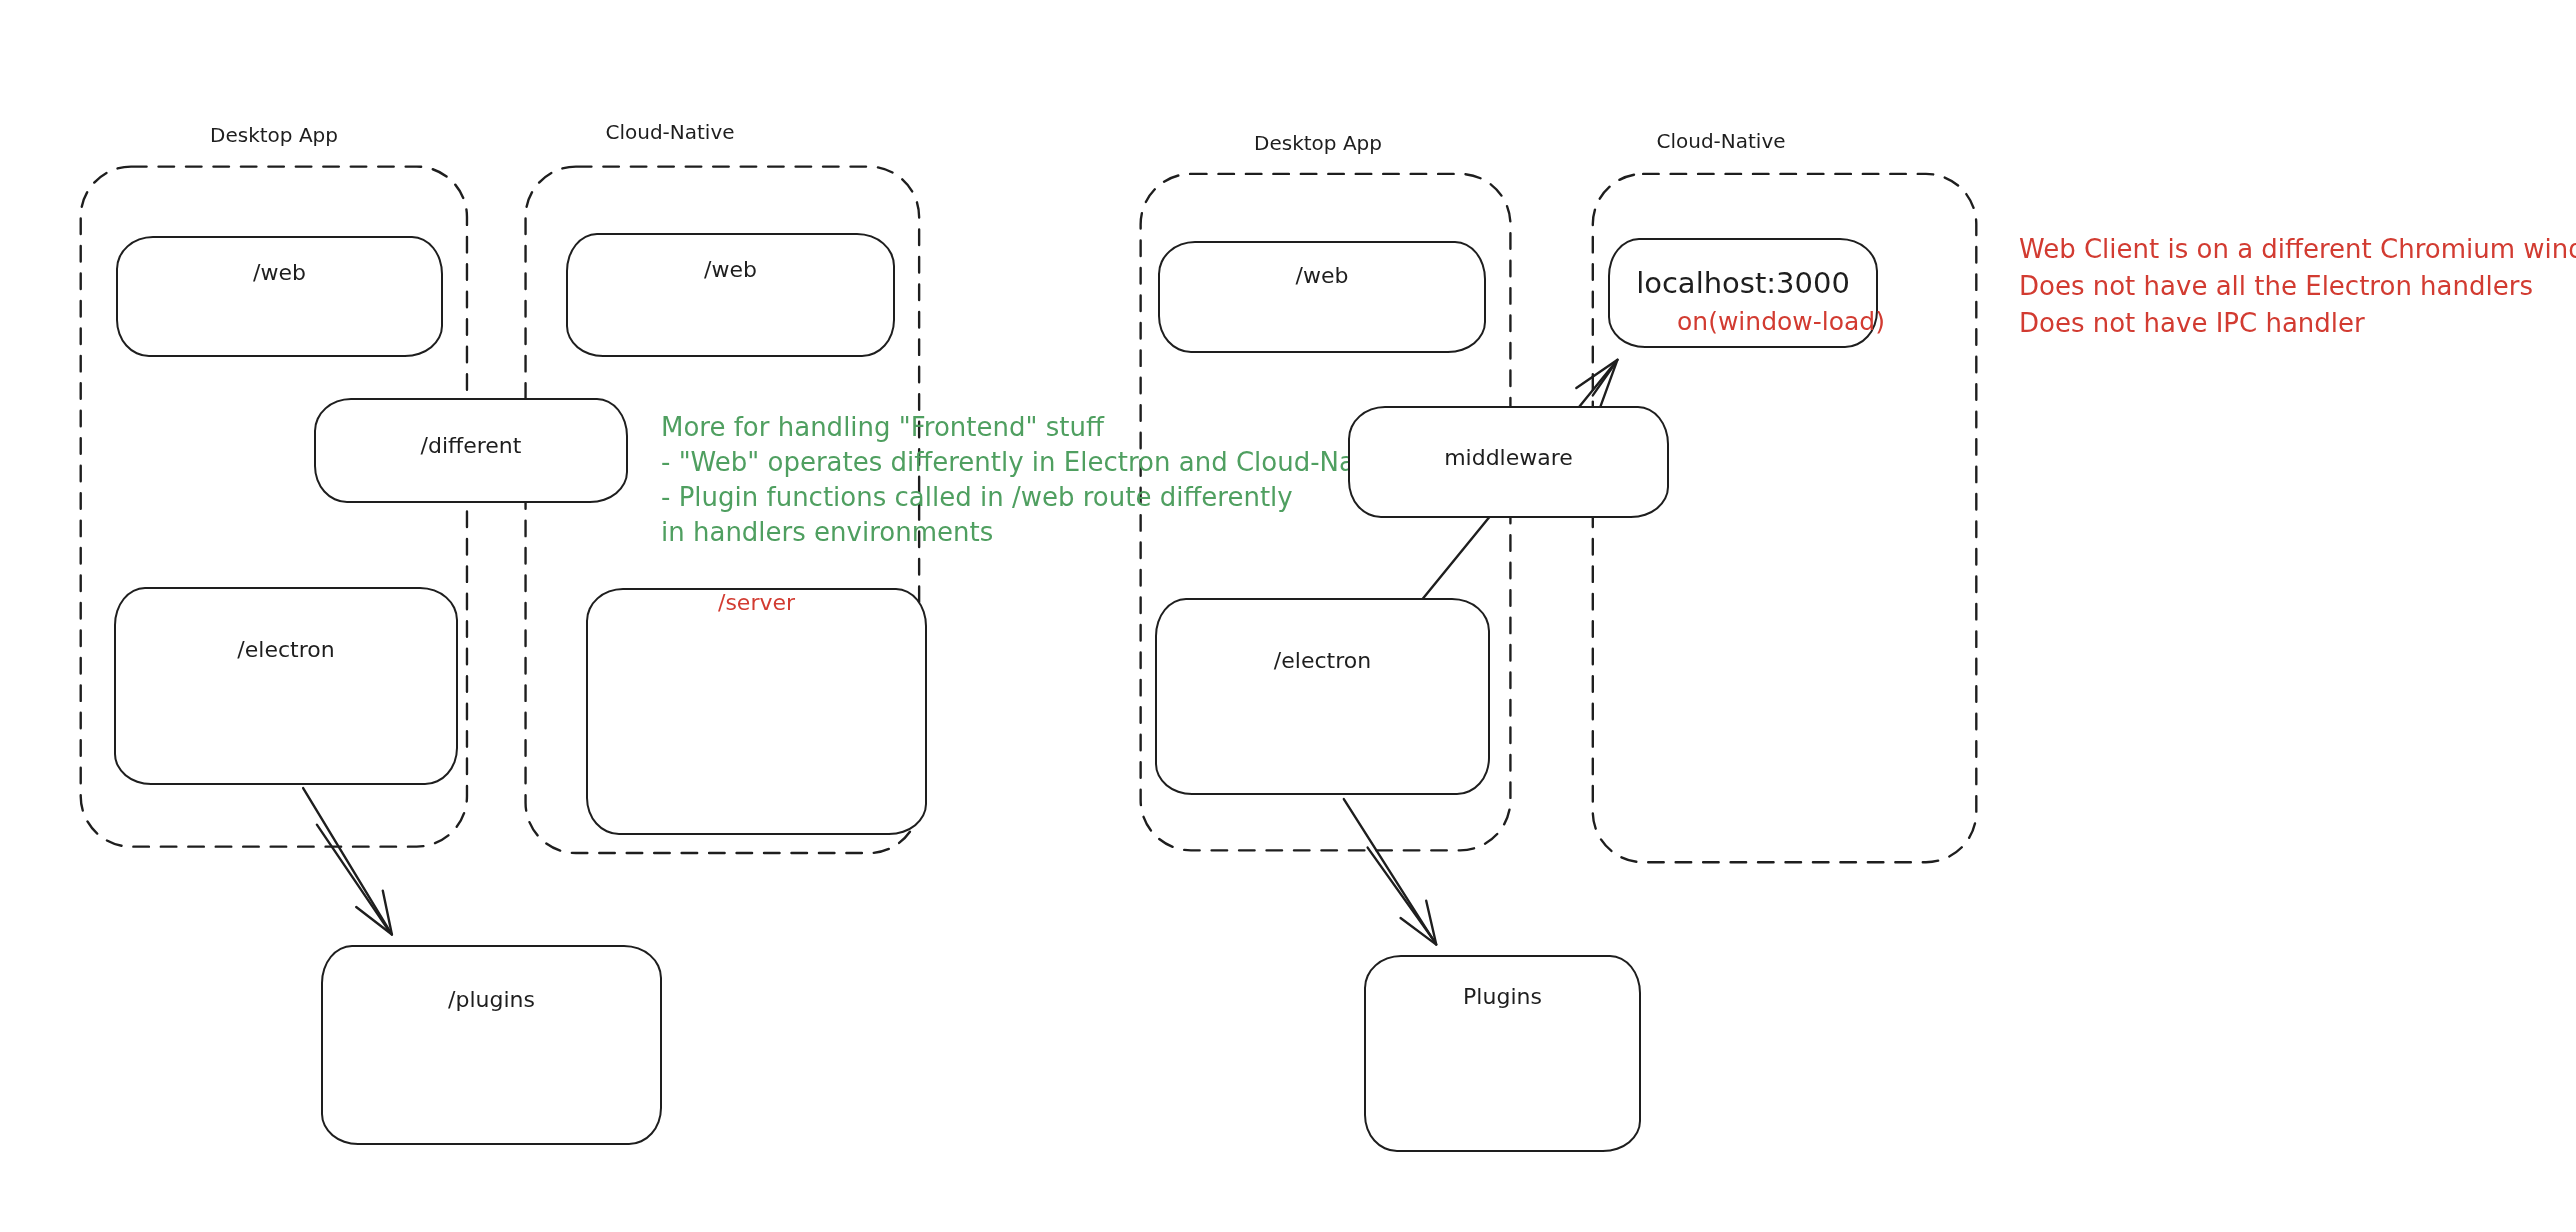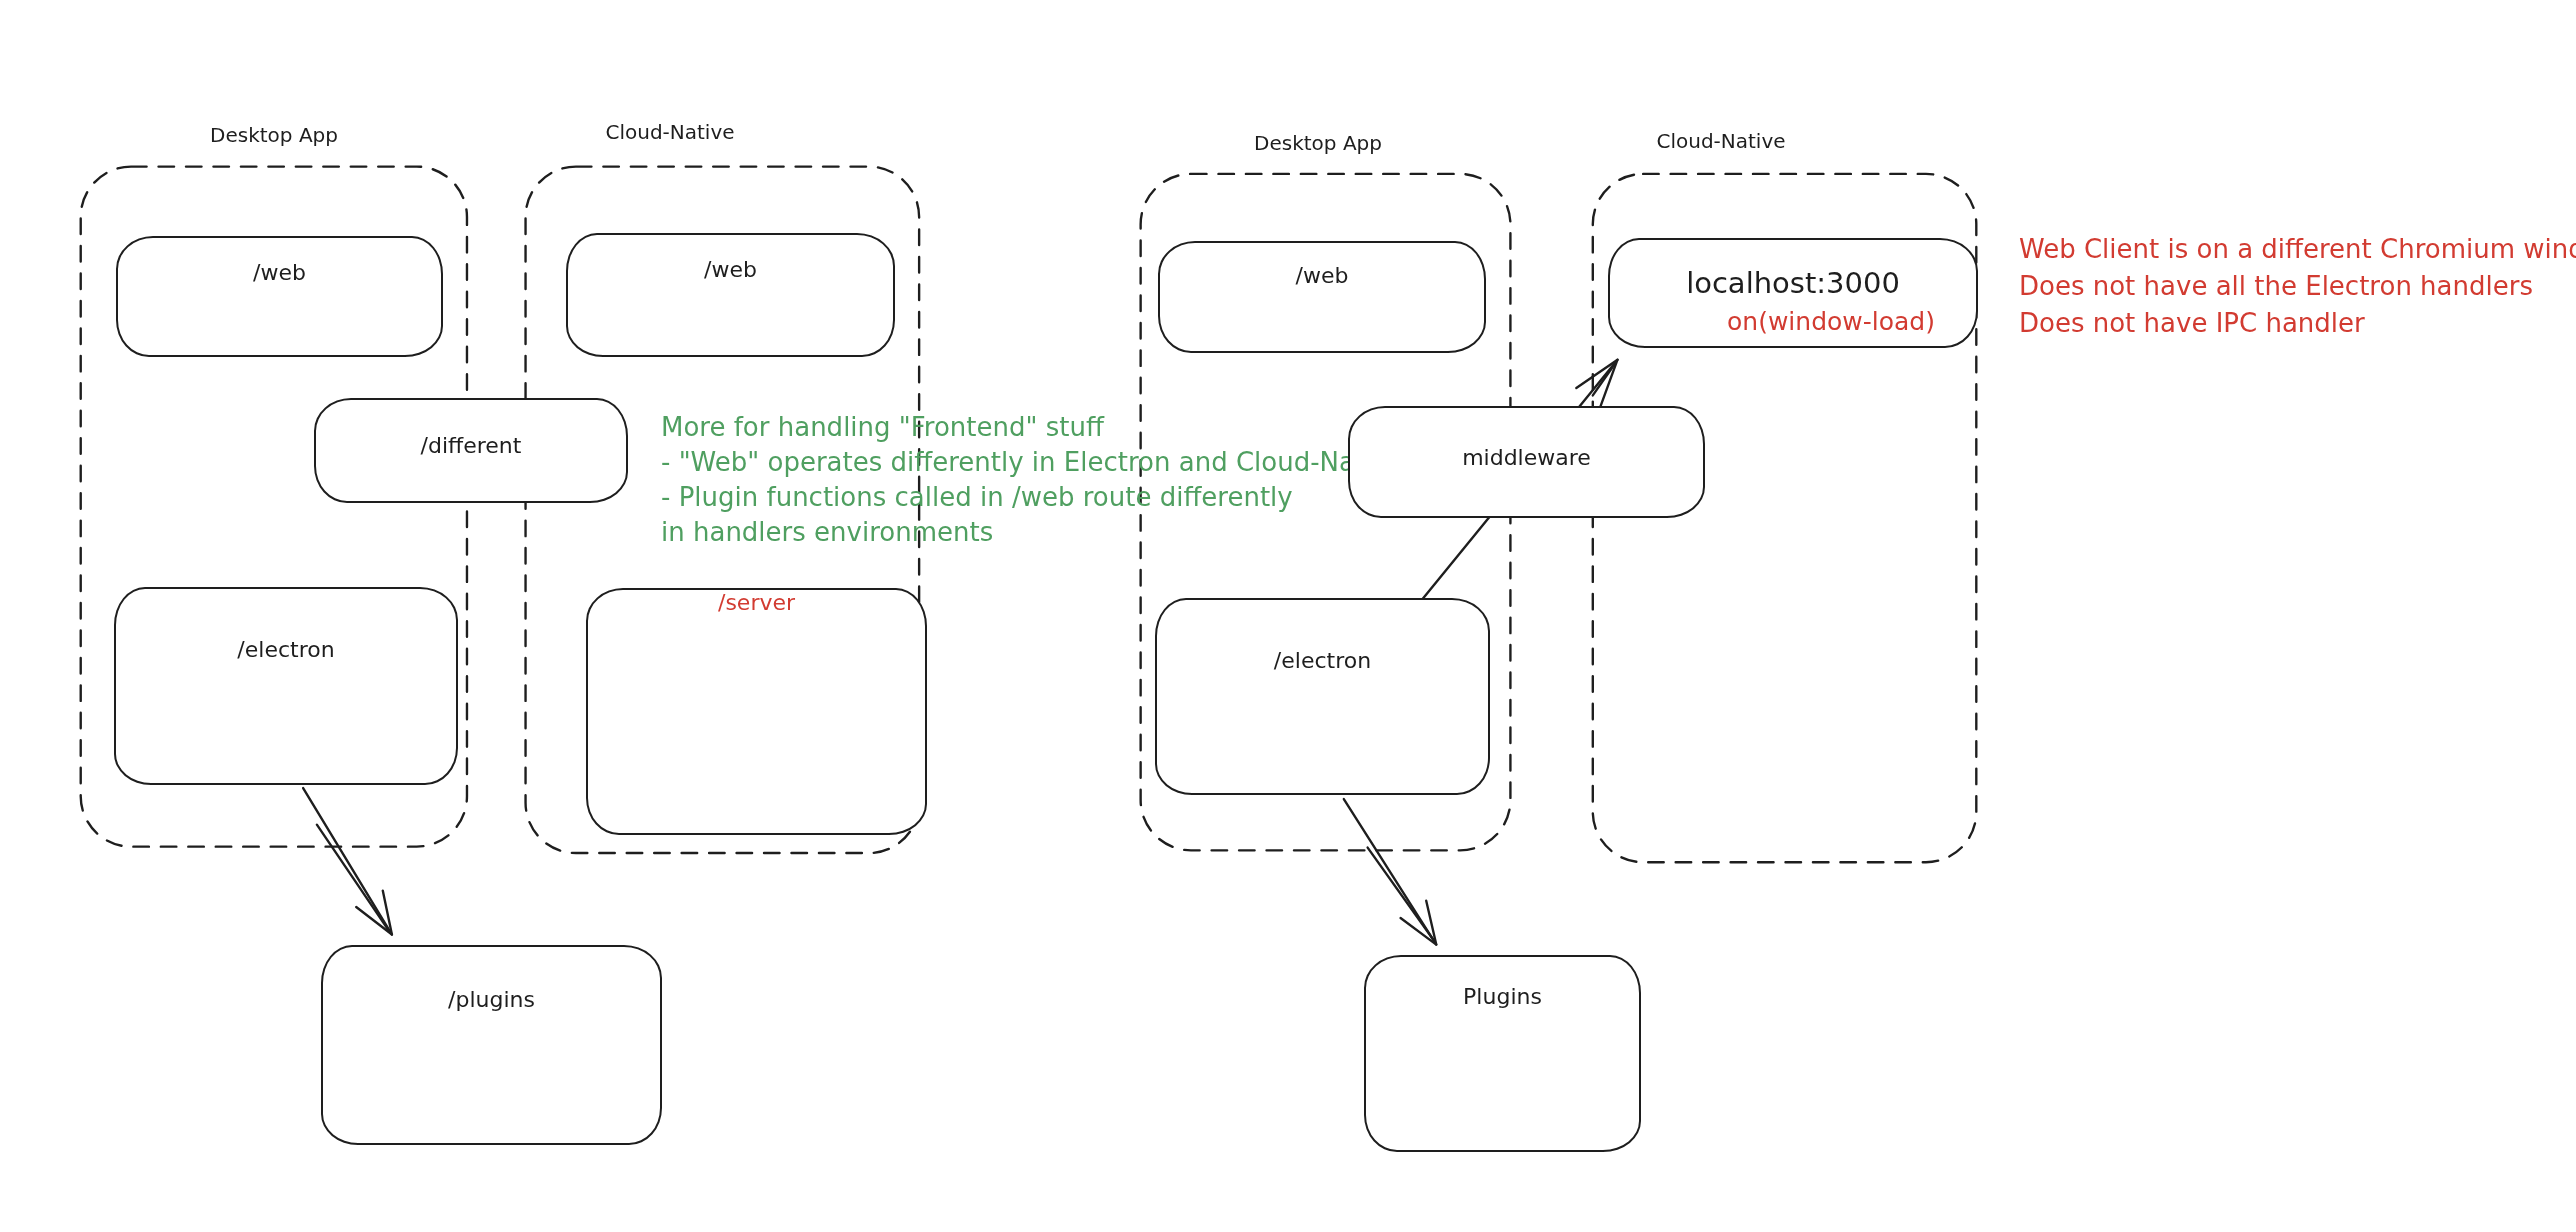--- a/index.html
+++ b/index.html
@@ -105,26 +105,26 @@
     <div>More for handling "Frontend" stuff</div>
     <div>- "Web" operates differently in Electron and Cloud-Native</div>
     <div>- Plugin functions called in /web route differently</div>
     <div>in handlers environments</div>
   </div>
 
   <div class="box r1" style="left:1158px;top:241px;width:328px;height:112px;padding-top:20px">
     <span class="lbl">/web</span>
   </div>
 
-  <div class="box loc-box r2" style="left:1608px;top:238px;width:370px;height:110px;padding-top:16.5px;font-size:29px">
+  <div class="box loc-box r2" style="left:1608px;top:238px;width:270px;height:110px;padding-top:16.5px;font-size:29px">
     <span class="lbl">localhost:3000</span>
     <span class="lbl loc-sub">on(window-load)</span>
   </div>
 
-  <div class="box r1" style="left:1348px;top:406px;width:357px;height:112px;padding-top:37px">
+  <div class="box r1" style="left:1348px;top:406px;width:321px;height:112px;padding-top:37px">
     <span class="lbl">middleware</span>
   </div>
 
   <div class="box r2" style="left:1155px;top:598px;width:335px;height:197px;padding-top:48px">
     <span class="lbl">/electron</span>
   </div>
 
   <div class="box r1" style="left:1364px;top:955px;width:277px;height:197px;padding-top:27px">
     <span class="lbl">Plugins</span>
   </div>

